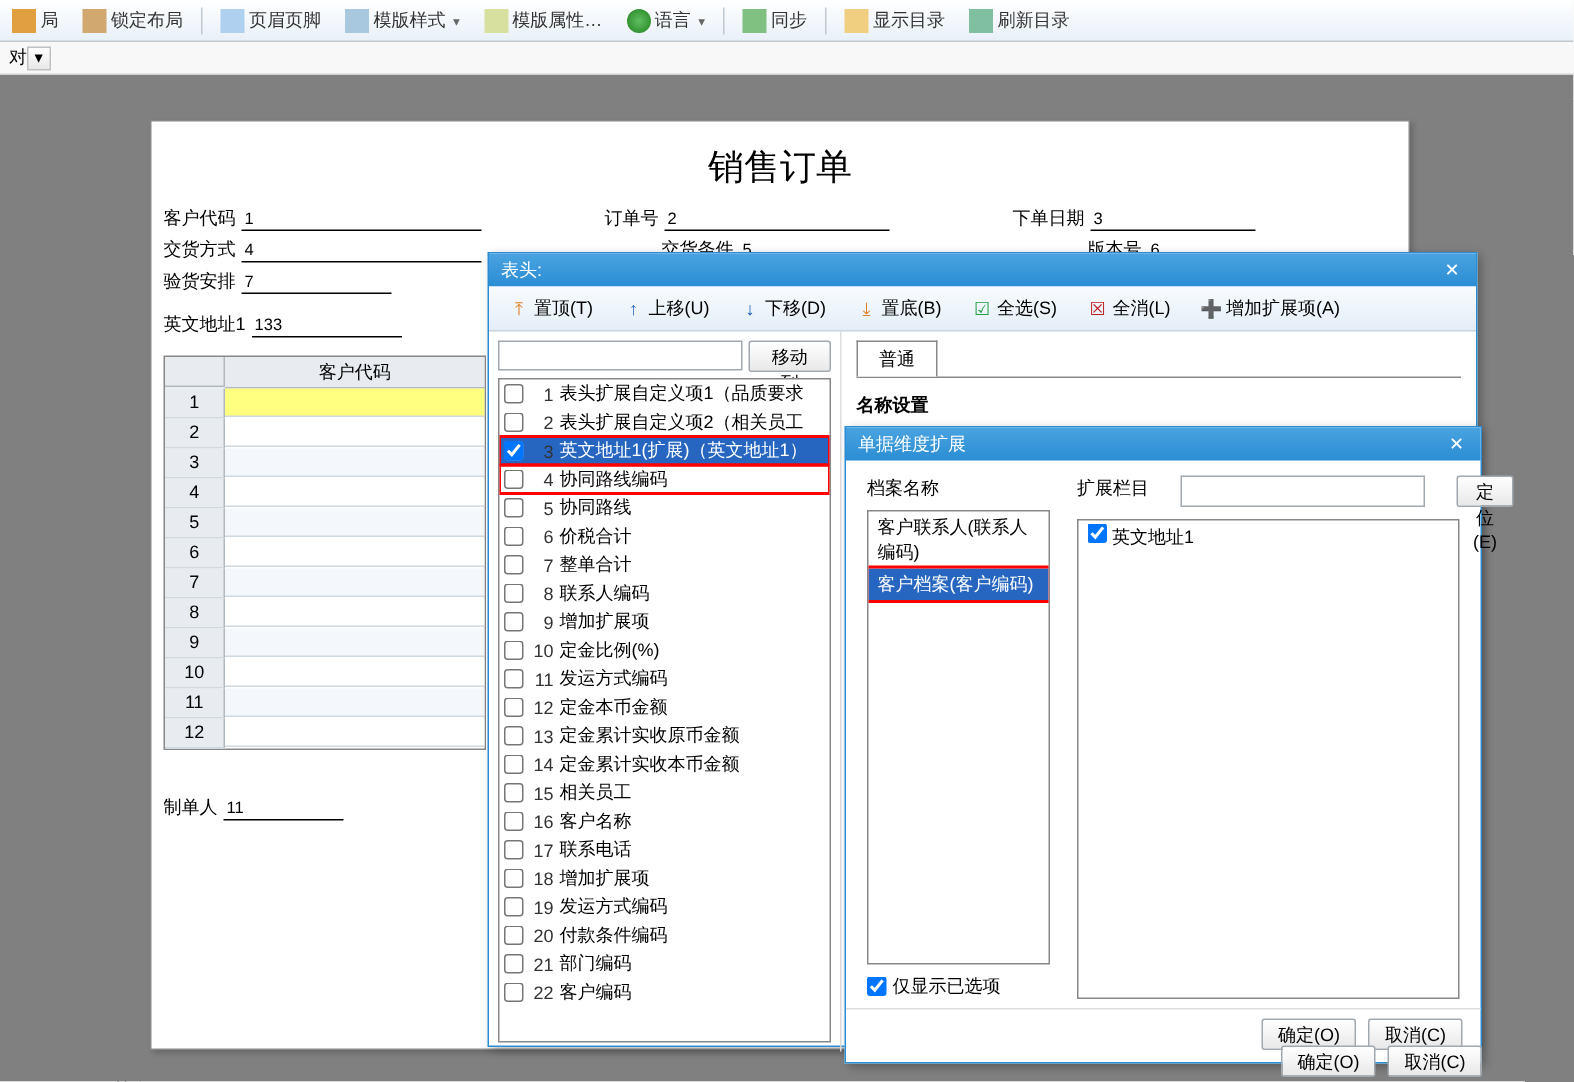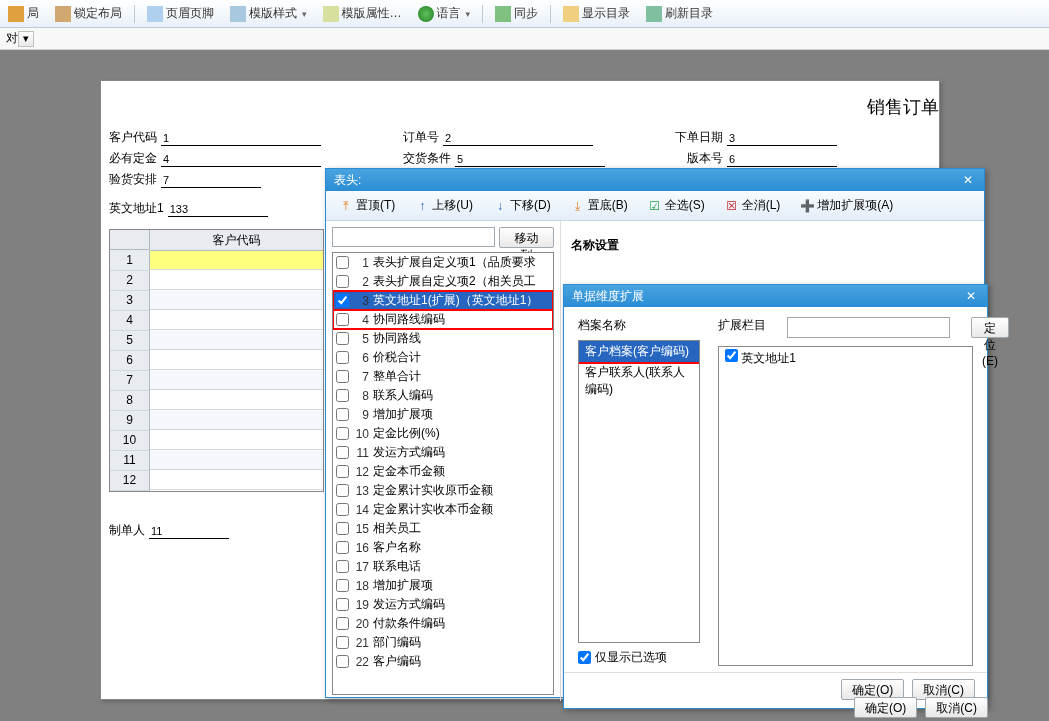--- a/index.html
+++ b/index.html
@@ -18,21 +18,21 @@
 .ruler-h { position: absolute; top: 50px; left: 72px; right: 0; height: 18px; background: #f8f8f8; border-bottom: 1px solid #888; font-size: 9px; color: #333; overflow: hidden; }
 .ruler-h .tick { position: absolute; top: 0; width: 1px; height: 6px; background: #666; }
 .ruler-h .tick.big { height: 12px; }
 .ruler-h .tlabel { position: absolute; top: 4px; }
 .ruler-v { position: absolute; top: 68px; left: 72px; width: 22px; bottom: 0; background: #f8f8f8; border-right: 1px solid #888; }
 .ruler-v .tick { position: absolute; left: 0; height: 1px; width: 6px; background: #666; }
 .ruler-v .tick.big { width: 12px; }
 .ruler-v .tlabel { position: absolute; left: 4px; font-size: 9px; }
 
 .page { position: absolute; top: 80px; left: 100px; width: 840px; height: 620px; background: #fff; border: 1px solid #888; box-shadow: 2px 2px 4px rgba(0,0,0,0.2); }
-.page-title { text-align: right; font-size: 18px; padding: 14px 0 10px; }
+.page-title { text-align: center; font-size: 24px; padding: 14px 0 10px; }
 .form-row { display: flex; padding: 0 8px 4px; gap: 12px; }
 .form-field { display: flex; align-items: flex-end; gap: 4px; }
 .form-field .flabel { white-space: nowrap; }
 .form-field .fval { border-bottom: 1px solid #000; min-width: 140px; padding: 0 2px 1px; font-size: 11px; }
 .form-field.w1 .fval { min-width: 160px; }
 .form-field.w2 .fval { min-width: 150px; }
 .form-field.w3 .fval { min-width: 110px; }
 
 .grid-outer { margin: 8px 8px 0; border: 1px solid #888; width: 215px; }
 .grid-hdr { display: flex; background: #e8ecf0; }
@@ -323,24 +323,24 @@
         <span class="flabel">订单号</span>
         <span class="fval">2</span>
       </div>
     <div class="form-field w3" style="margin-left:70px">
         <span class="flabel">下单日期</span>
         <span class="fval">3</span>
       </div>
   </div>
   <div class="form-row">
     <div class="form-field w1">
-        <span class="flabel">必有定金</span>
+        <span class="flabel">交货方式</span>
         <span class="fval">4</span>
       </div>
-    <div class="form-field w2" style="margin-left:70px">
+    <div class="form-field w2" style="margin-left:108px">
         <span class="flabel">交货条件</span>
         <span class="fval">5</span>
       </div>
     <div class="form-field w3" style="margin-left:70px">
         <span class="flabel">版本号</span>
         <span class="fval">6</span>
       </div>
   </div>
   <div class="form-row">
     <div class="form-field">
@@ -568,36 +568,39 @@
             <span>部门编码</span>
           </div>
           <div class="item">
             <input type="checkbox" style="">
             <span class="inum">22</span>
             <span>客户编码</span>
           </div>
         </div>
     </div>
     <div class="head-right">
+      <div class="tab-row">
+          <div class="tab">普通</div>
+        </div>
       <div class="name-set">名称设置</div>
     </div>
   </div>
 </div>
 
 <div class="dialog" id="dlg-dim">
   <div class="dlg-title">
     <span>单据维度扩展</span>
     <span class="dlg-close">✕</span>
   </div>
   <div class="dim-body">
     <div class="dim-col">
       <div class="collabel">档案名称</div>
       <div class="listbox" id="archive-list">
+          <div class="litem">客户联系人(联系人编码)</div>
           <div class="litem sel redbox">客户档案(客户编码)</div>
-          <div class="litem">客户联系人(联系人编码)</div>
         </div>
       <label class="chkonly">
           <input type="checkbox" checked="" style="">
           <span>仅显示已选项</span>
         </label>
     </div>
     <div class="dim-col">
       <div class="dim-right-top">
         <span class="collabel" style="flex:0 0 auto;align-self:center">扩展栏目</span>
         <input type="text" style="flex: 1 1 0%;">

